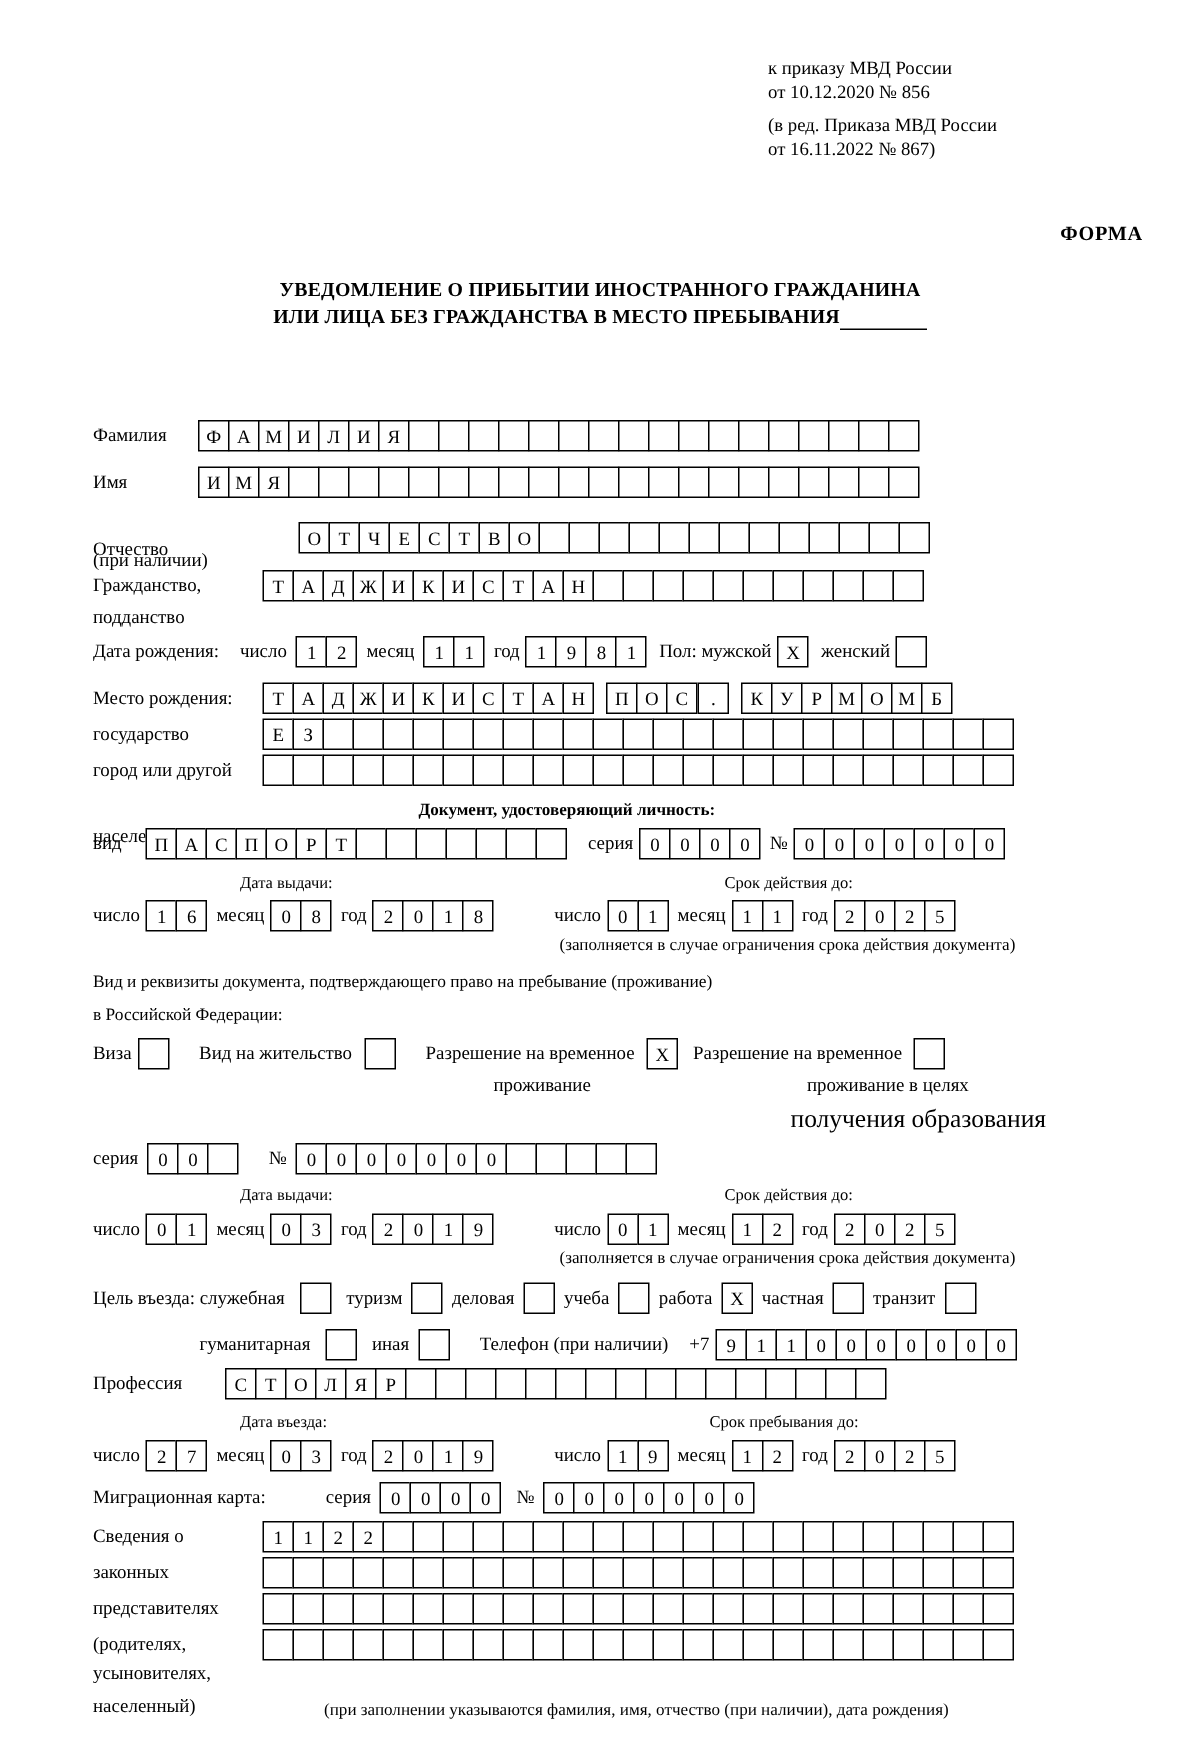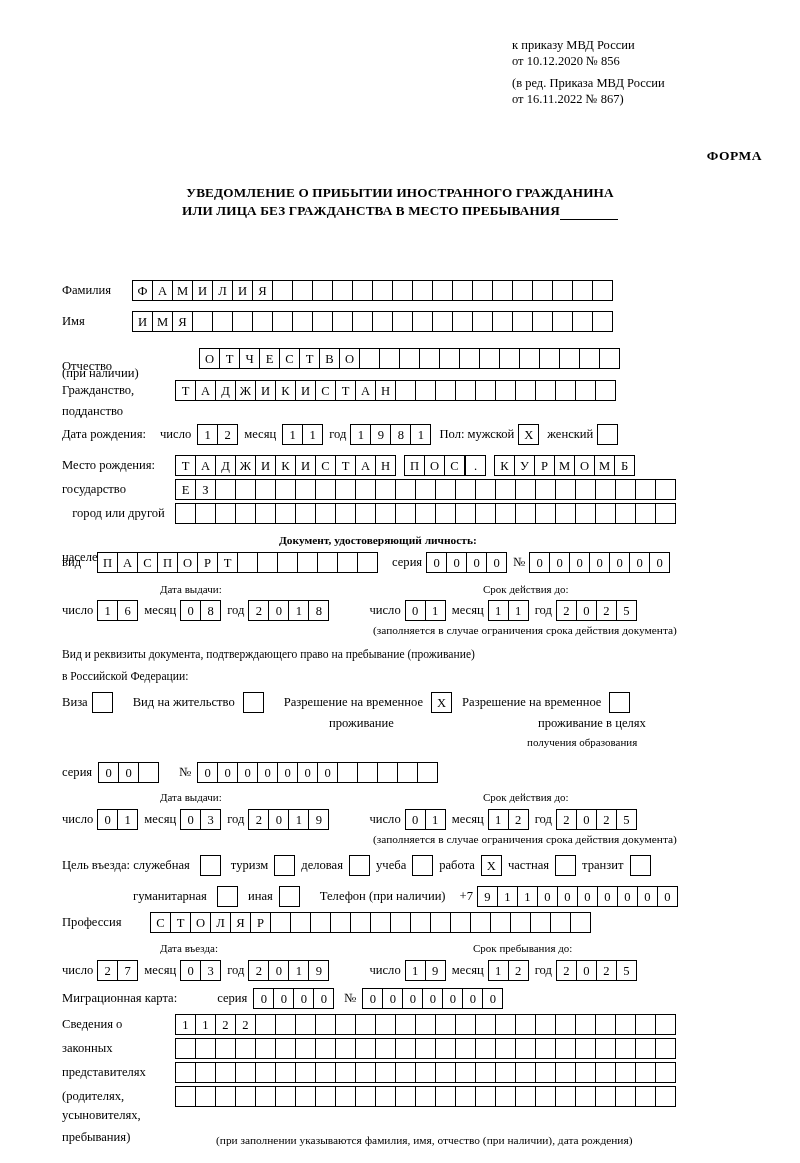--- a/index.html
+++ b/index.html
@@ -357,21 +357,21 @@
         <span class="bx"></span>
         <span class="bx"></span>
         <span class="bx"></span>
         <span class="bx"></span>
         <span class="bx"></span>
         <span class="bx"></span>
         <span class="bx"></span>
       </span>
   </div>
   <div class="row" style="top:503px; left:62px;">
-    <span class="lbl" style="width:113px;text-align:center;">город или другой</span>
+    <span class="lbl" style="width:113px;">город или другой</span>
     <span class="boxes" id="bp-row3">
         <span class="bx"></span>
         <span class="bx"></span>
         <span class="bx"></span>
         <span class="bx"></span>
         <span class="bx"></span>
         <span class="bx"></span>
         <span class="bx"></span>
         <span class="bx"></span>
         <span class="bx"></span>
@@ -515,21 +515,21 @@
     <span class="lbl">Разрешение на временное</span>
     <span class="spacer8"></span>
     <span class="single">X</span>
     <span class="spacer10"></span>
     <span class="lbl">Разрешение на временное</span>
     <span class="spacer8"></span>
     <span class="single"></span>
   </div>
   <div class="center-note" style="top:716px; left:329px; font-size:12.6px;">проживание</div>
   <div class="center-note" style="top:716px; left:538px; font-size:12.6px;">проживание в целях</div>
-  <div class="center-note" style="top:736px; left:527px; font-size:11px;">получения образования</div>
+  <div class="center-note" style="top:736px; left:527px; font-size:17px;">получения образования</div>
 
   <div class="row" style="top:762px; left:62px;">
     <span class="lbl">серия</span>
     <span class="spacer6"></span>
     <span class="boxes" id="permit-series">
         <span class="bx">0</span>
         <span class="bx">0</span>
         <span class="bx"></span>
       </span>
     <span class="spacer20"></span>
@@ -885,18 +885,18 @@
         <span class="bx"></span>
         <span class="bx"></span>
         <span class="bx"></span>
         <span class="bx"></span>
       </span>
   </div>
   <div class="row" style="top:1108px; left:62px;">
     <span class="lbl">усыновителях,</span>
   </div>
   <div class="row" style="top:1130px; left:62px;">
-    <span class="lbl">пребывания)</span>
+    <span class="lbl">населенный)</span>
   </div>
 
   <div class="footnote" style="top:1134px; left:216px;">(при заполнении указываются фамилия, имя, отчество (при наличии), дата рождения)</div>
 
 </div>
 
 </body></html>

